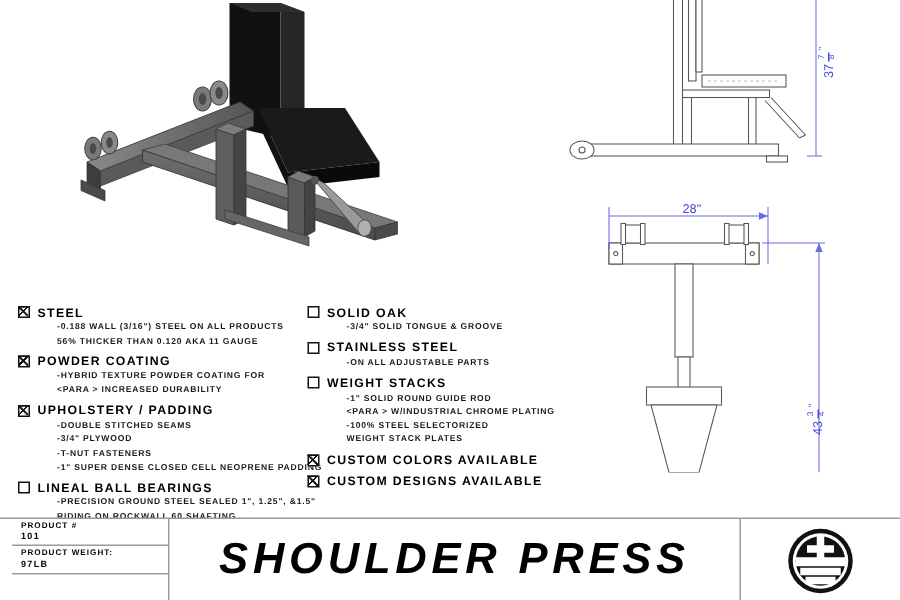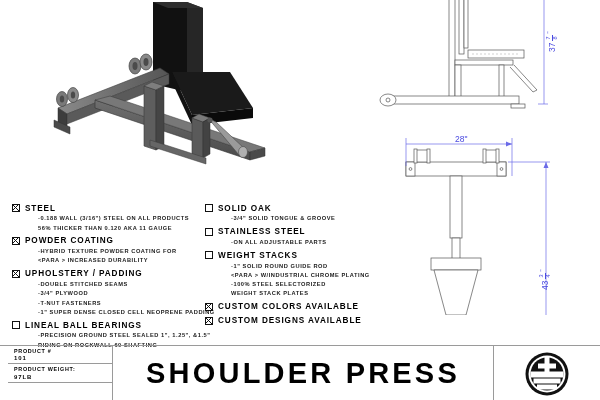--- a/index.html
+++ b/index.html
@@ -100,20 +100,21 @@
     font-size:6px;font-weight:bold;letter-spacing:.9px;
     text-transform:uppercase;line-height:1.25;margin-top:1px;
   }
   .doc-title{
     position:absolute;left:113px;top:0;width:380px;height:55px;
     display:flex;align-items:center;justify-content:center;
     font-size:29px;font-weight:bold;letter-spacing:3.2px;
     text-transform:uppercase;
     font-family:"Liberation Sans", sans-serif;
     white-space:nowrap;
+    font-style:italic;
   }
   .logo-cell{
     position:absolute;left:493px;top:0;width:107px;height:55px;
     border-left:1px solid #9a9a9a;box-sizing:border-box;
     display:flex;align-items:center;justify-content:center;
   }
 </style>
 </head>
 <body>
 

